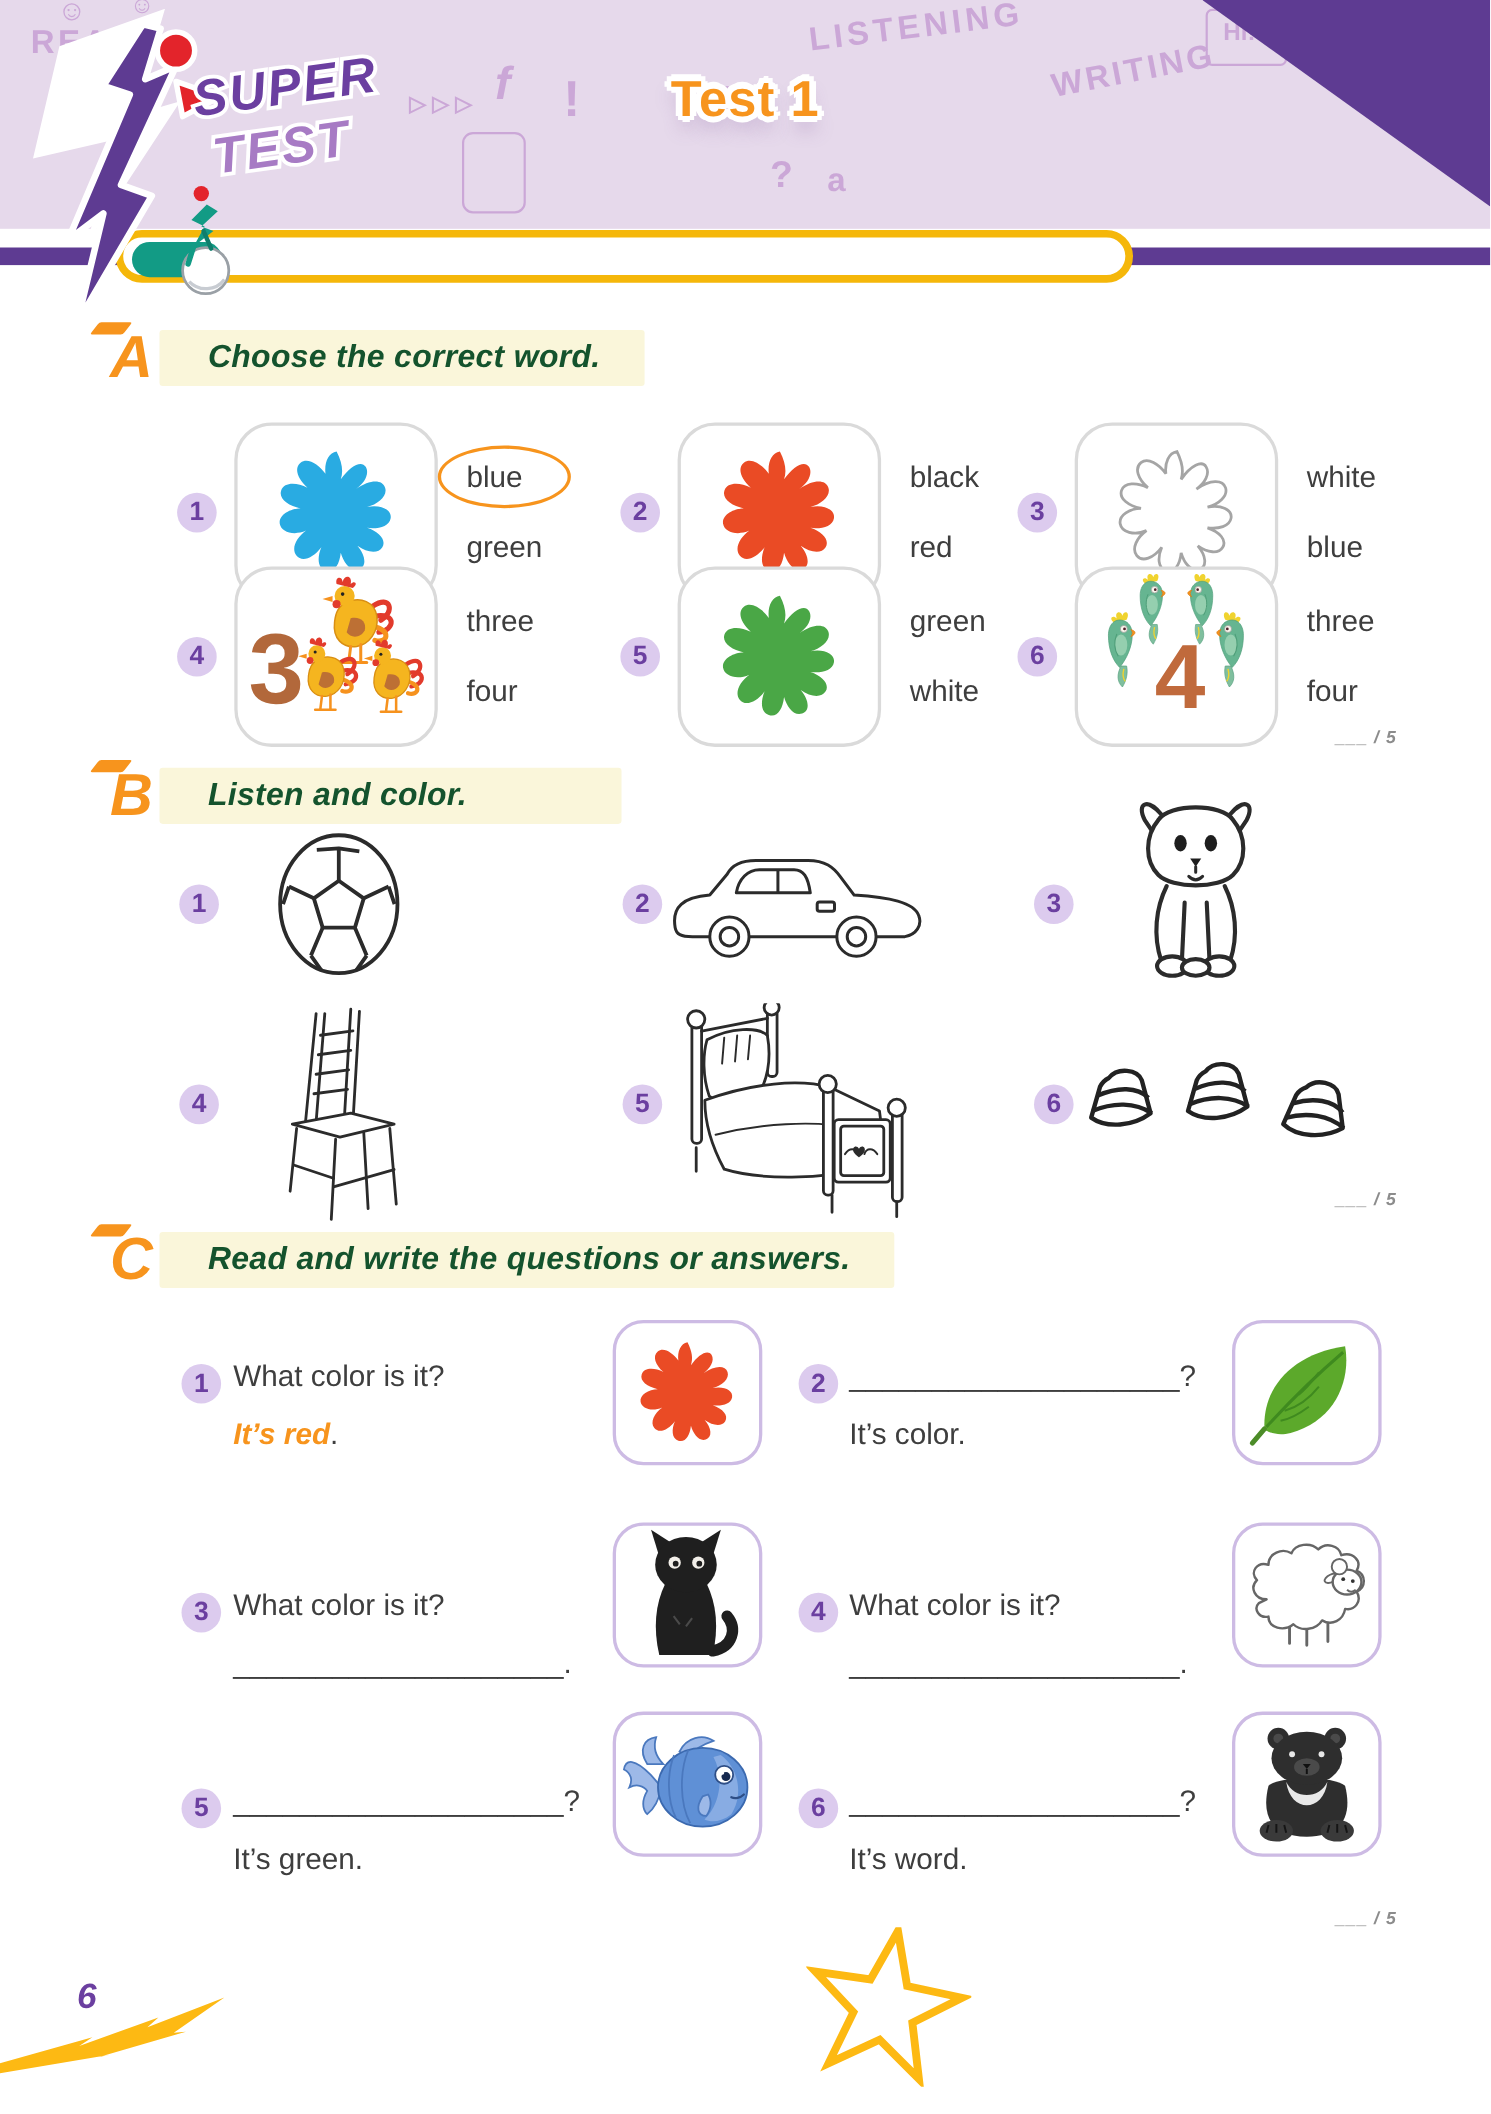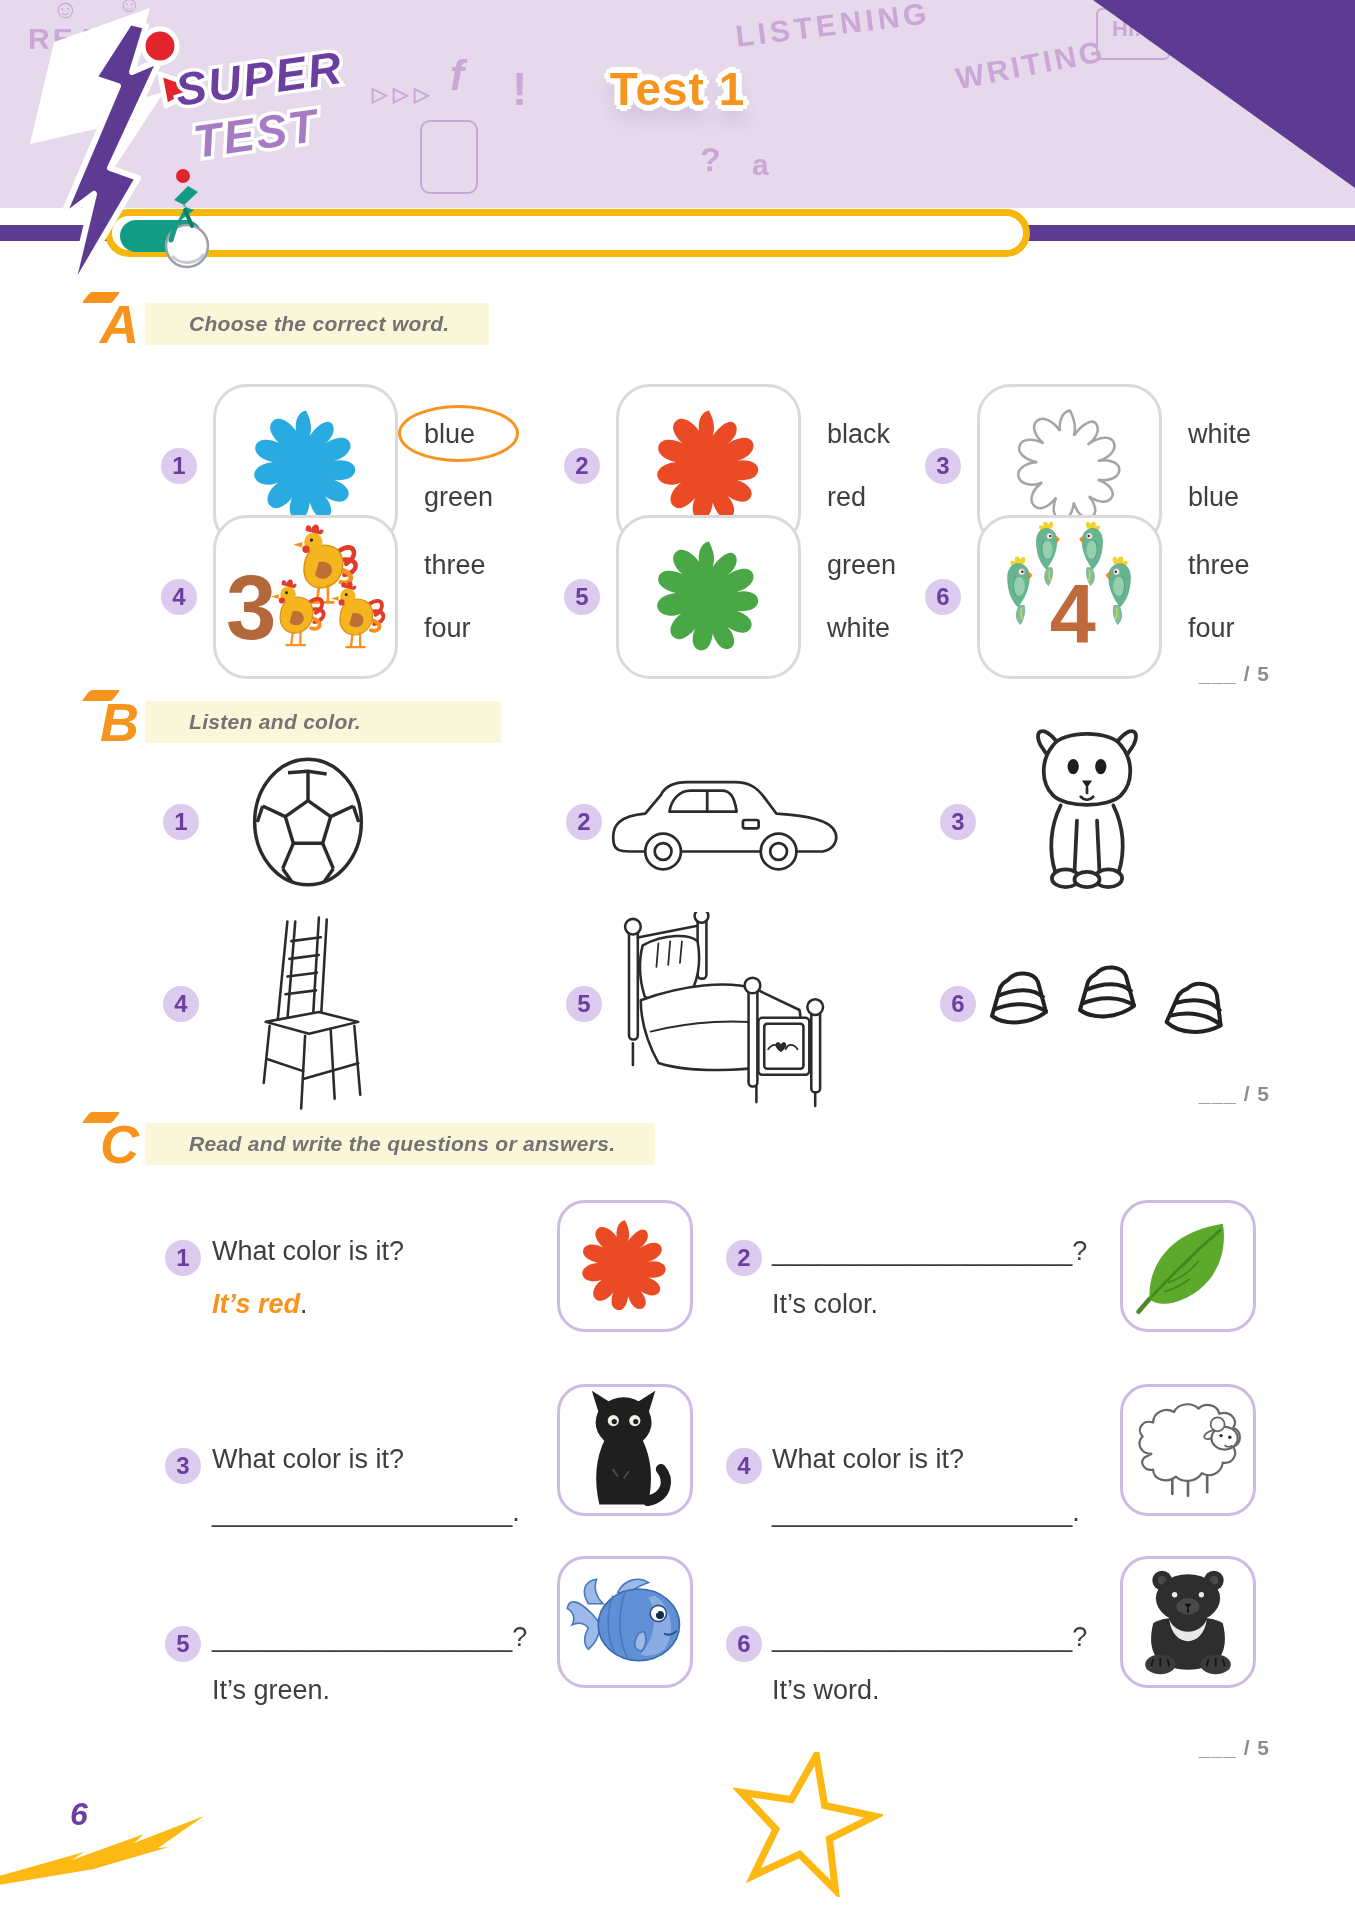--- a/index.html
+++ b/index.html
@@ -24,34 +24,34 @@
   .name-tab{position:absolute;left:8px;top:4px;width:82px;height:32px;background:#129B85;border-radius:16px;}
   .name-mini{position:absolute;left:40px;top:-50px;}
 
   
   .sec-head{position:absolute;left:100px;display:flex;align-items:center;z-index:2;}
   .sec-letter{position:relative;z-index:2;font-size:54px;line-height:0.9;font-weight:900;font-style:italic;
         color:#F7941D;margin-right:-30px;padding-right:36px;}
   .sec-letter::before{content:"";position:absolute;top:-8px;left:-14px;width:30px;height:11px;
         background:#F7941D;transform:skewX(-38deg);border-radius:2px;}
   .sec-band{background:#FAF6DA;padding:9px 40px 9px 44px;border-radius:3px;}
-  .sec-title{font-size:21px;font-weight:bold;font-style:italic;color:#737373;letter-spacing:.3px;}
+  .sec-title{font-size:29px;font-weight:bold;font-style:italic;color:#14532d;letter-spacing:.3px;}
 
   
   .num{position:absolute;width:36px;height:36px;border-radius:50%;background:#DCCBEE;color:#6B3FA0;
         font-weight:bold;font-size:24px;display:flex;align-items:center;justify-content:center;z-index:2;}
   .a-item{position:absolute;display:flex;align-items:center;}
   .a-num{position:static;margin-right:16px;flex:0 0 36px;}
   .a-box{width:185px;height:164px;border:3px solid #DADADA;border-radius:34px;background:#fff;
         display:flex;align-items:center;justify-content:center;}
   .choices{display:flex;flex-direction:column;gap:36px;margin-left:26px;}
   .choice{font-size:27px;color:#3E3E3E;line-height:1;position:relative;}
   .circled::after{content:"";position:absolute;left:-26px;right:-26px;top:-16px;bottom:-14px;
         border:3px solid #F7941D;border-radius:50%;}
-  .score{position:absolute;right:85px;font-size:21px;font-weight:bold;color:#8C8C8C;
+  .score{position:absolute;right:85px;font-size:16px;font-weight:bold;font-style:italic;color:#8C8C8C;
         letter-spacing:1px;}
   .b-fig{position:absolute;}
 
   .c-text{position:absolute;}
   .c-line{font-size:27px;color:#3E3E3E;line-height:1;}
   .c-line + .c-line{margin-top:26px;}
   .ans-orange{color:#F7941D;font-weight:bold;font-style:italic;}
   .c-box{position:absolute;width:136px;height:132px;border:3px solid #CDBBE4;border-radius:28px;background:#fff;
         display:flex;align-items:center;justify-content:center;overflow:hidden;}
 

